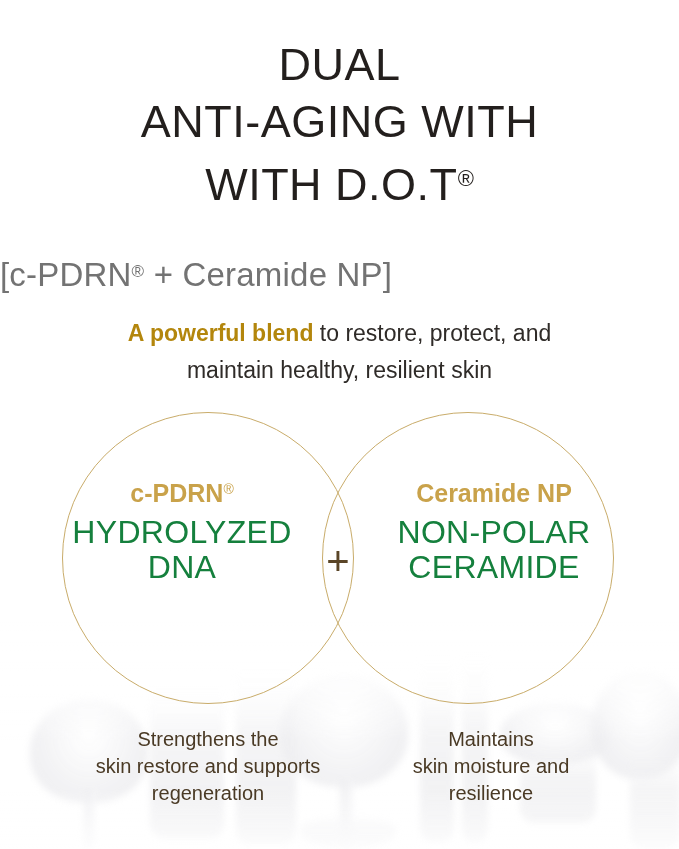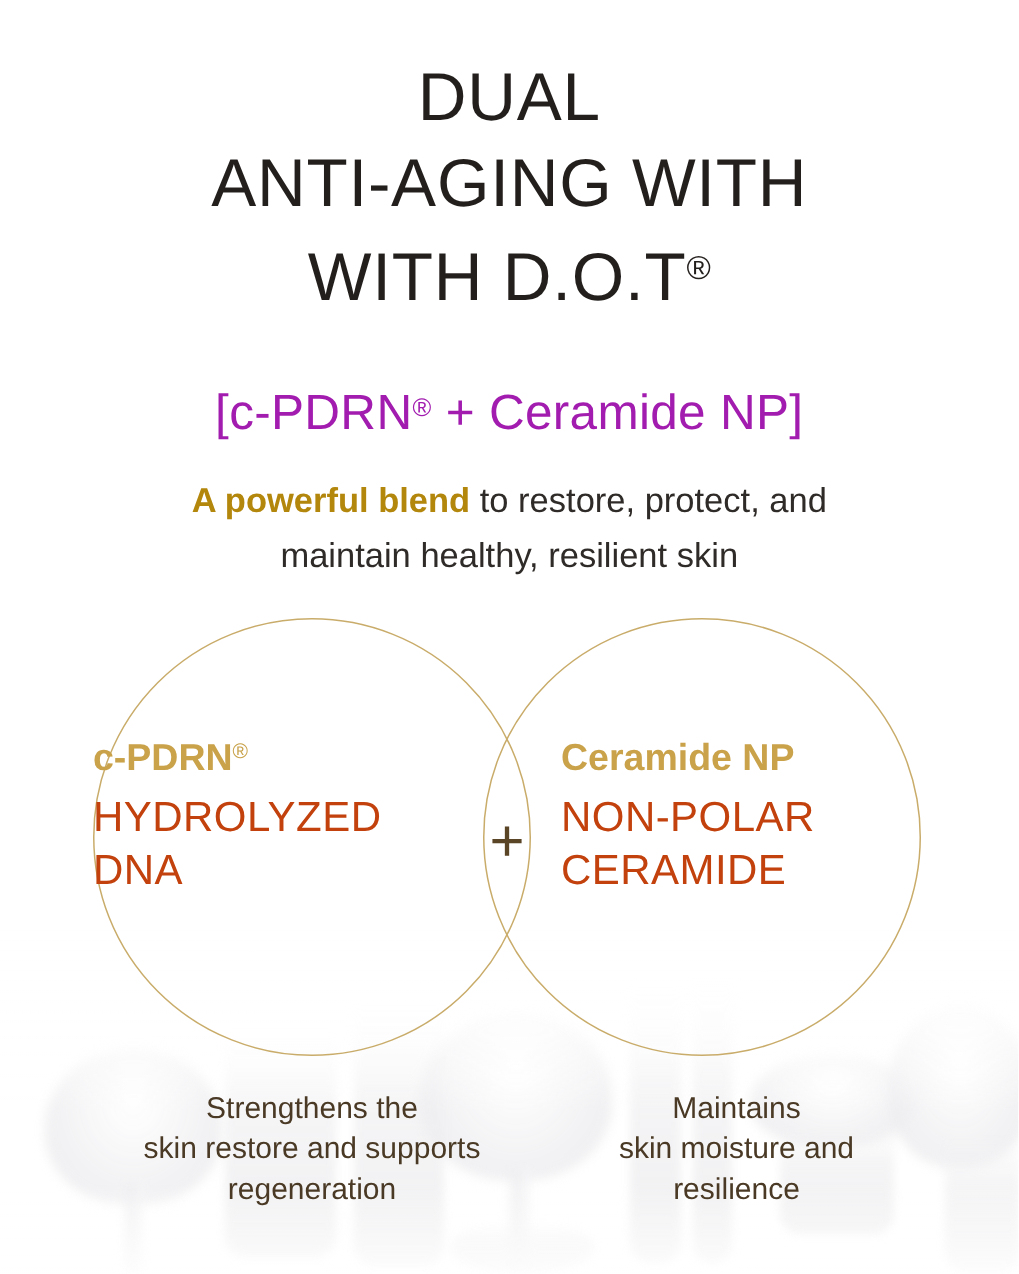--- a/index.html
+++ b/index.html
@@ -77,22 +77,21 @@
     vertical-align: 14px;
     letter-spacing: 0;
   }
 
   
   #bracket-line {
     position: absolute;
     left: 0;
     top: 252px;
     width: 679px;
-    text-align: center;
-    color: #a21caf;
+    color: #737373;
     font-size: 33px;
     line-height: 40px;
     font-weight: 400;
     letter-spacing: 0.2px;
   }
   #bracket-line .reg {
     font-size: 17px;
     vertical-align: 9px;
   }
 
@@ -128,42 +127,42 @@
     height: 292px;
     border: 1px solid #c9ac6a;
     border-radius: 50%;
     box-sizing: border-box;
   }
   #venn-circle-left  { left: 62px; }
   #venn-circle-right { left: 322px; }
 
   .venn-text {
     position: absolute;
-    top: 75px;
+    top: 64px;
     width: 240px;
-    text-align: left;
+    text-align: center;
   }
   #venn-text-left  { left: 62px; }
   #venn-text-right { left: 374px; }
 
   .venn-title {
     color: #c9a24a;
     font-size: 25px;
     line-height: 31px;
     font-weight: 600;
     white-space: nowrap;
   }
   .venn-title .reg {
     font-size: 14px;
     vertical-align: 8px;
     font-weight: 400;
   }
   .venn-sub {
-    color: #c2410c;
-    font-size: 28px;
+    color: #15803d;
+    font-size: 32px;
     line-height: 35px;
     font-weight: 400;
     letter-spacing: 0.3px;
     margin-top: 6px;
   }
 
   #venn-plus {
     position: absolute;
     left: 308px;
     top: 131px;

